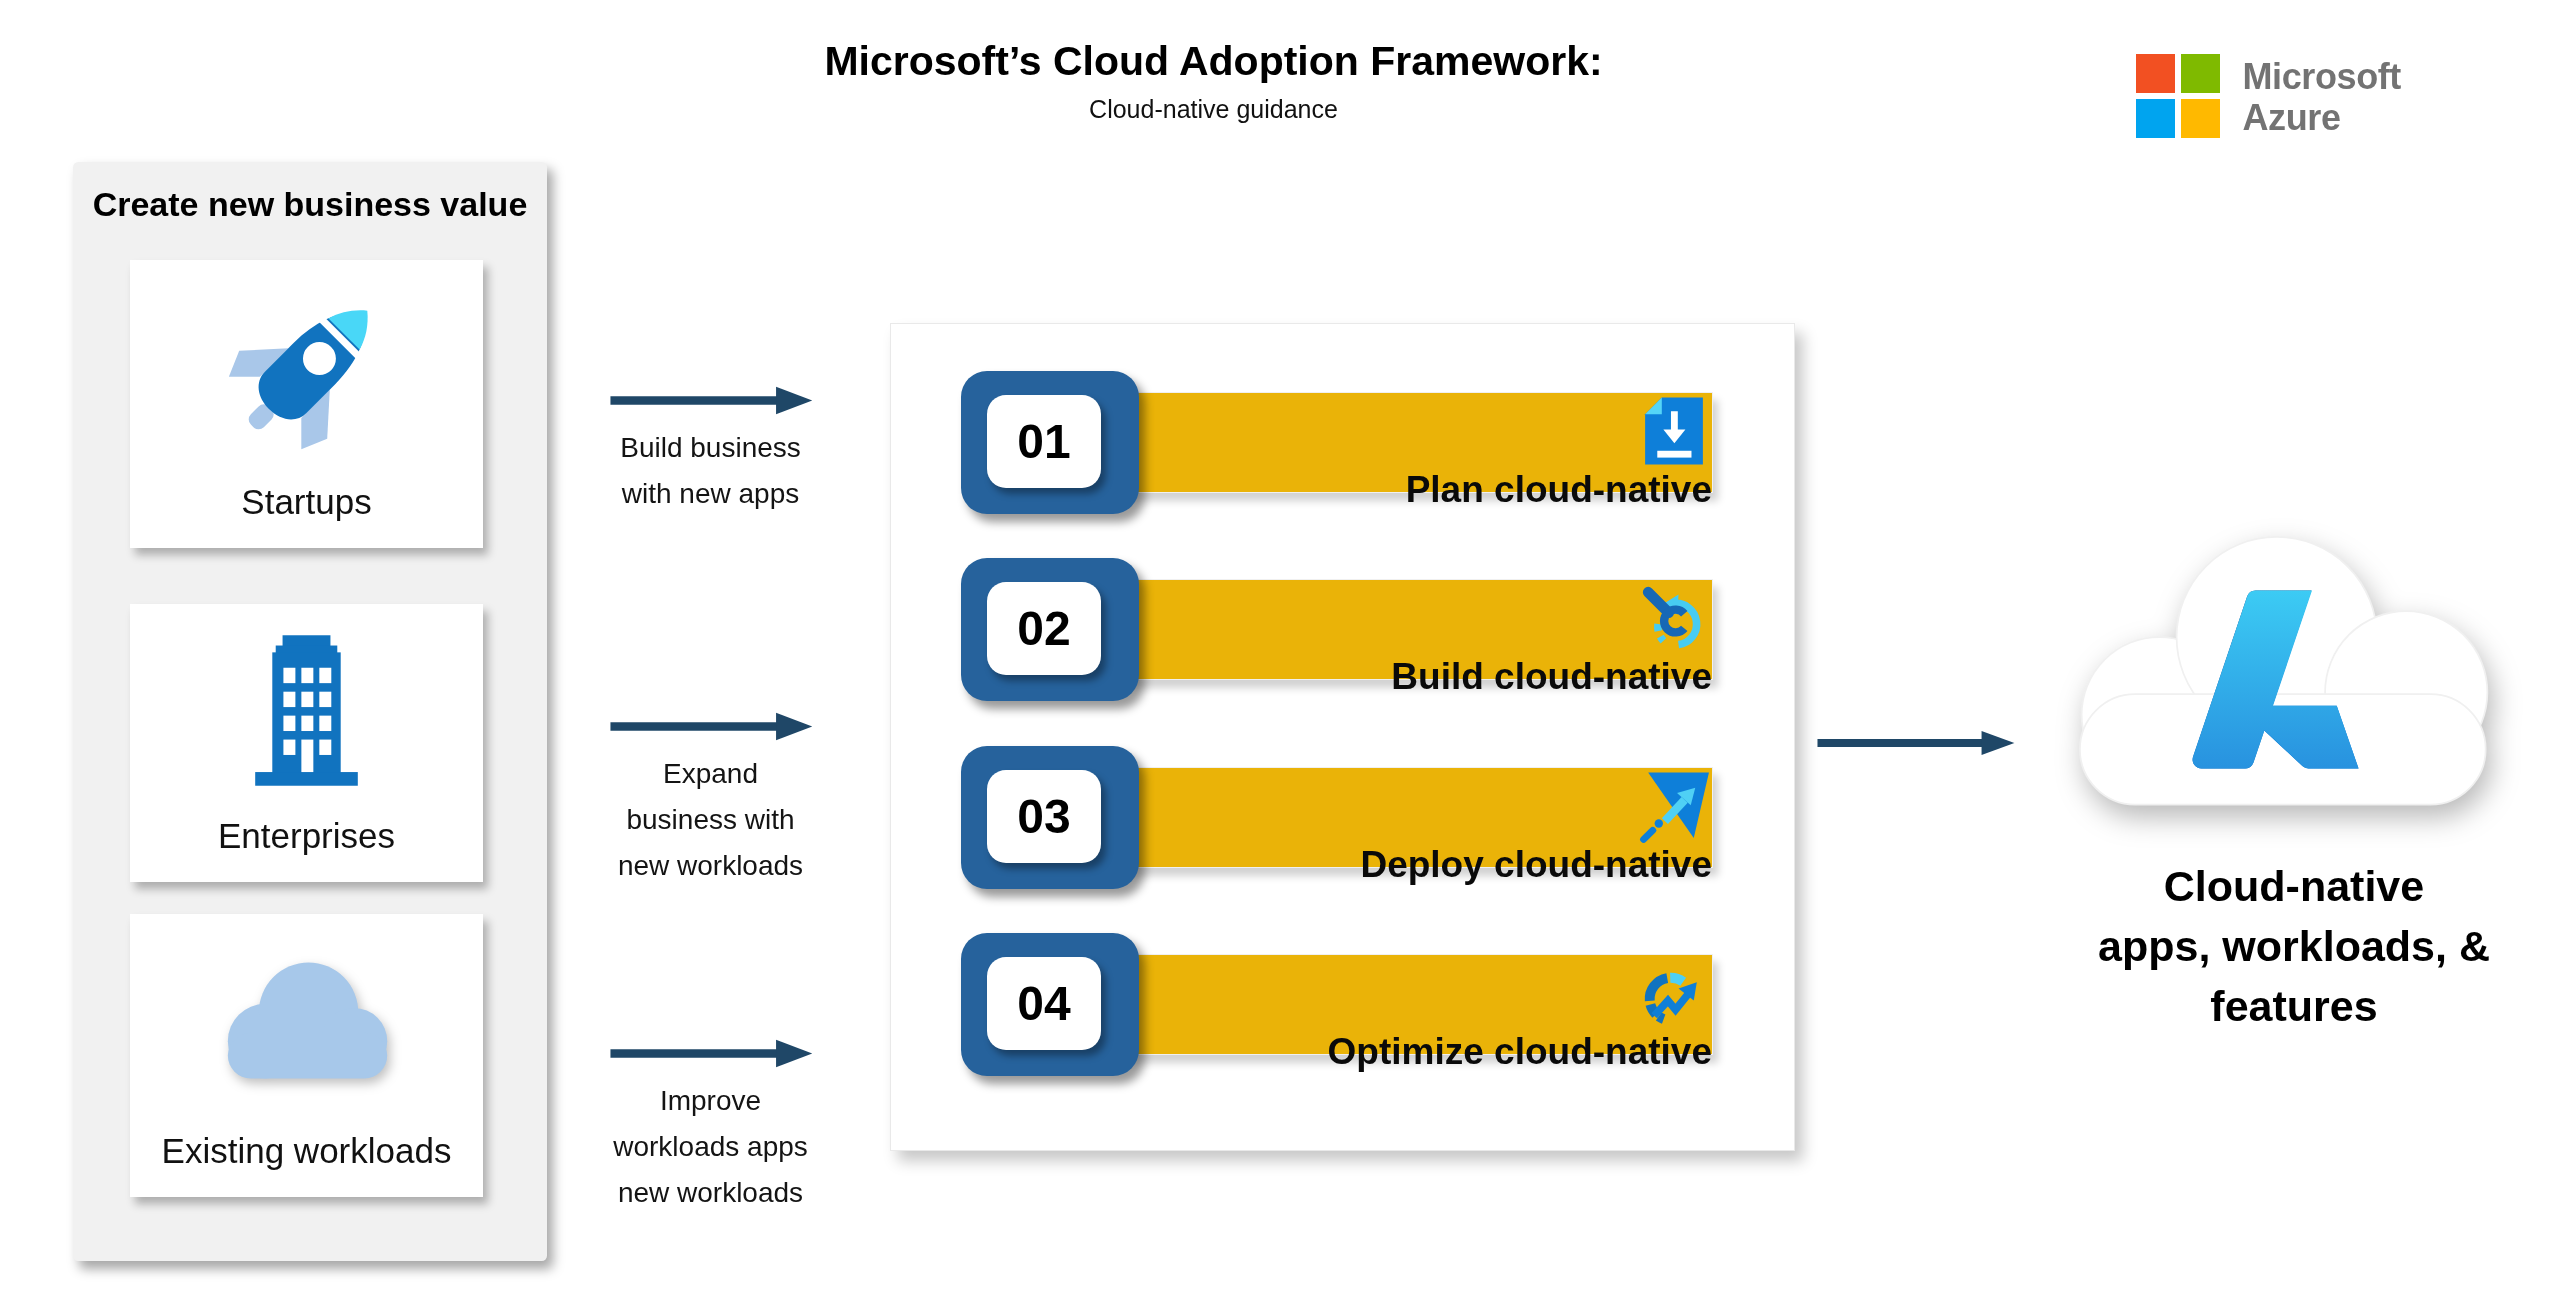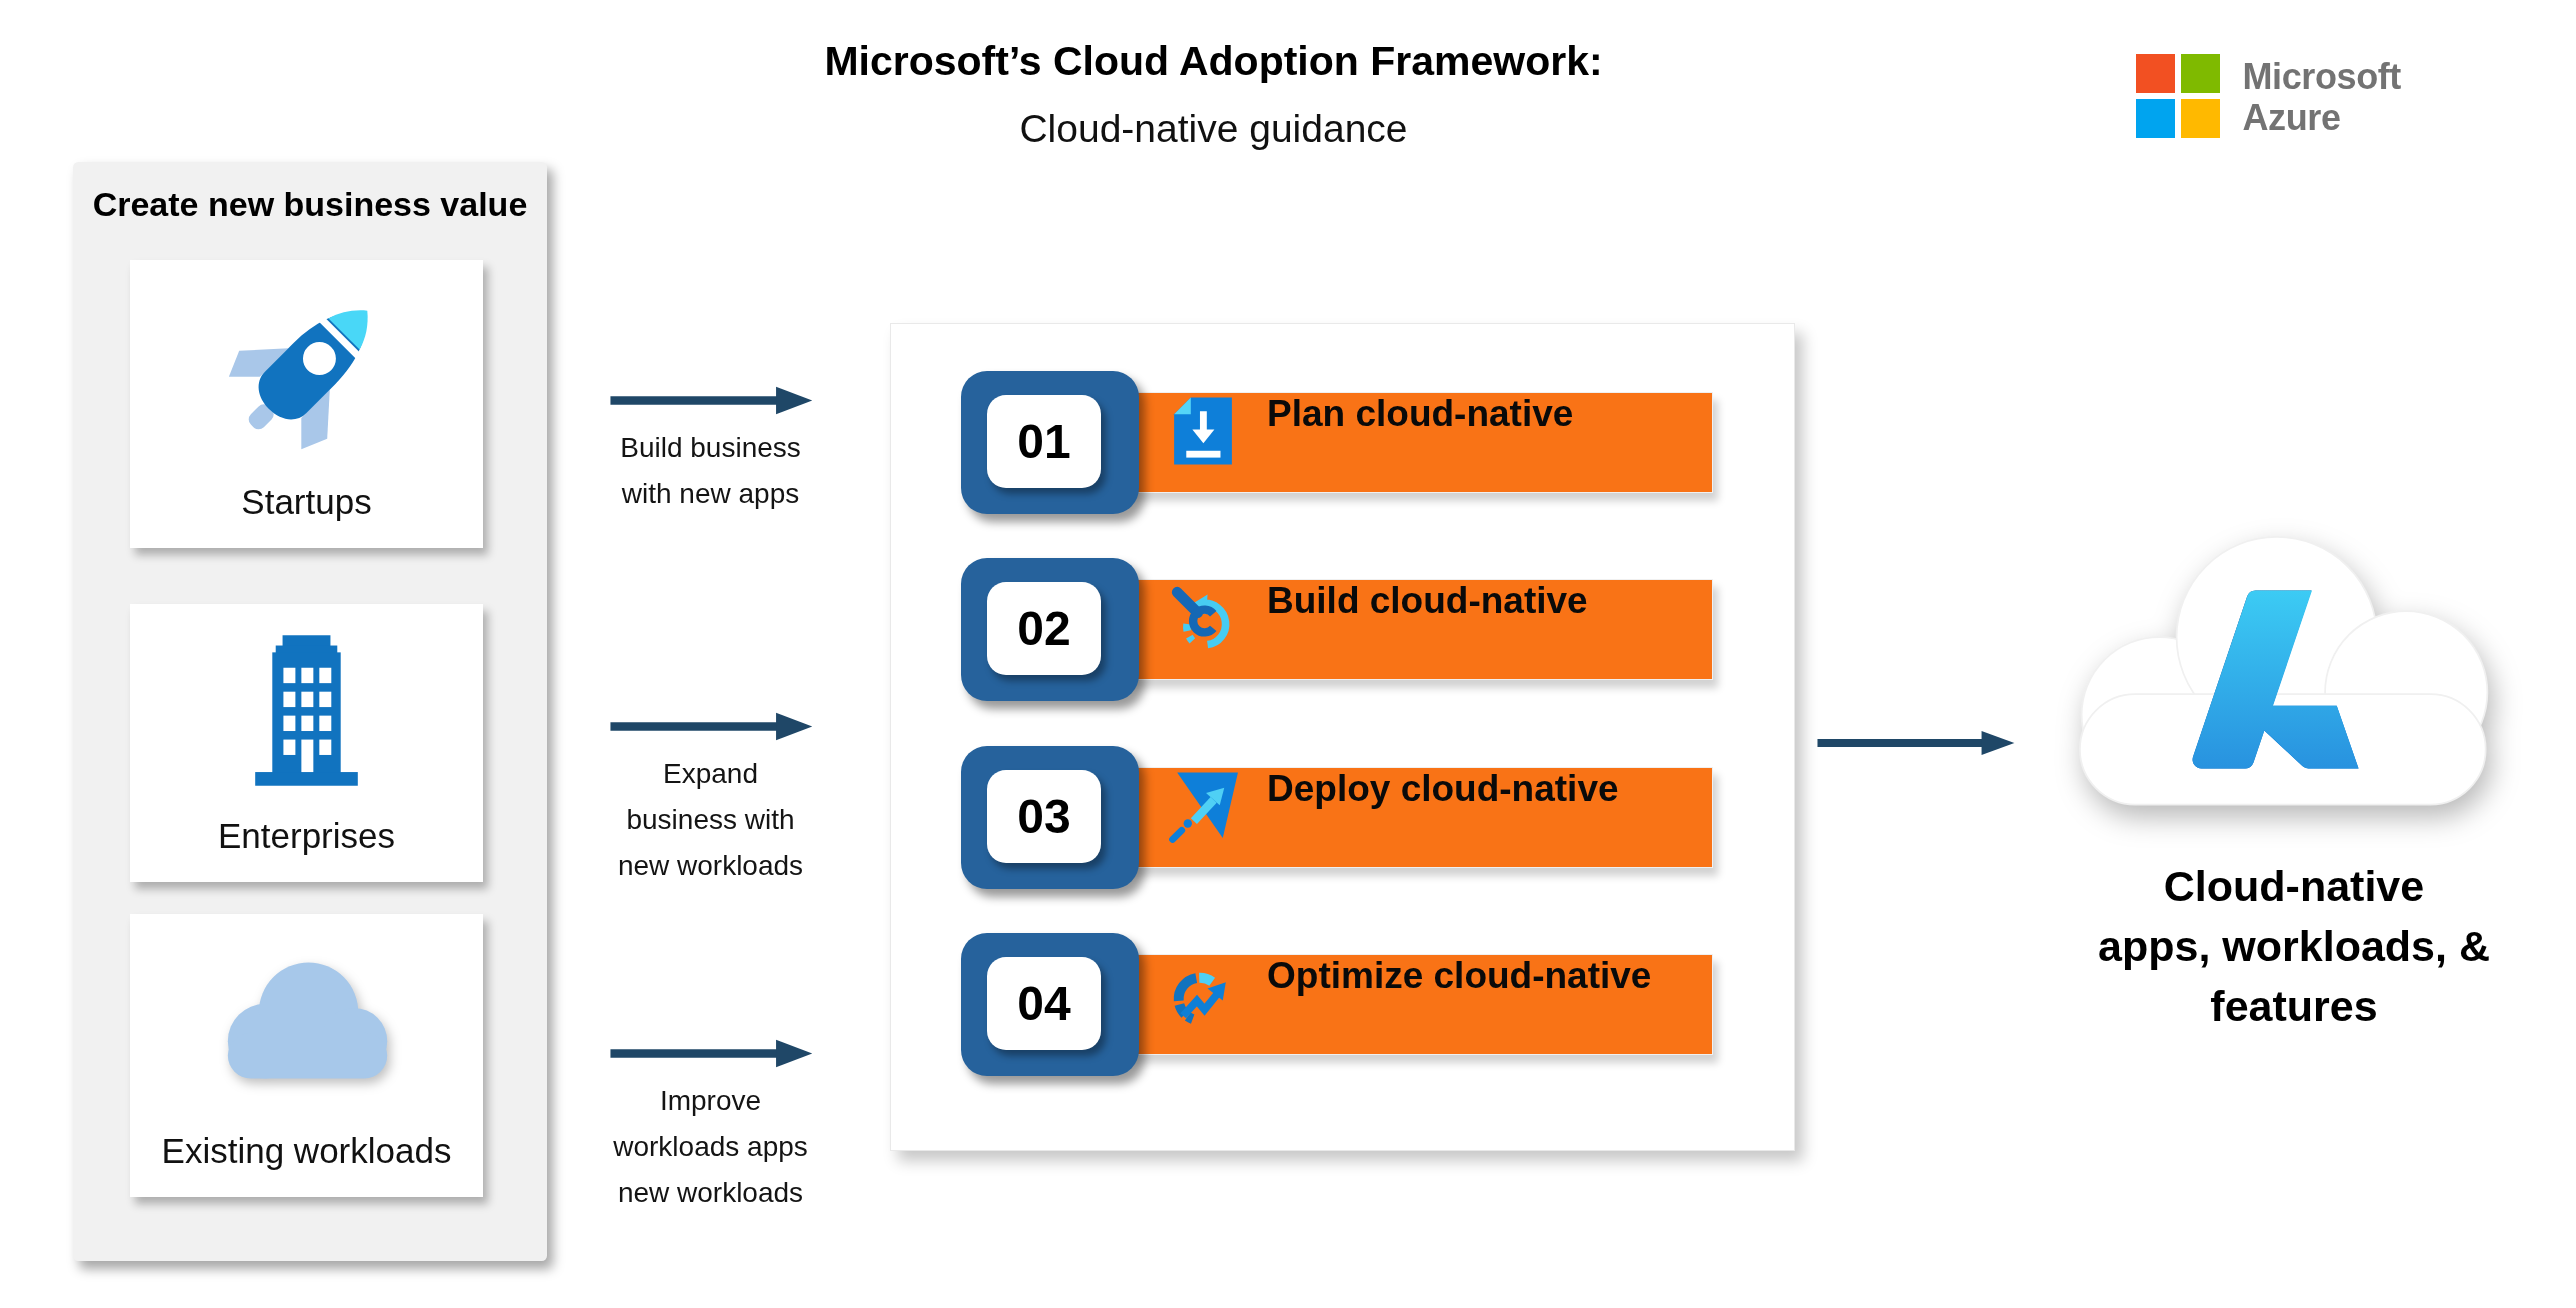--- a/index.html
+++ b/index.html
@@ -3,21 +3,21 @@
 <meta charset="utf-8">
 <style>
   html,body{margin:0;padding:0;background:#fff;}
   .stage{
     position:relative;width:2576px;height:1309px;background:#ffffff;overflow:hidden;
     font-family:"Liberation Sans",sans-serif;color:#000;
   }
   
   .title-block{position:absolute;left:734px;top:36px;width:959px;text-align:center;}
   .title-line1{font-size:41px;font-weight:bold;line-height:50px;color:#000;}
-  .title-line2{font-size:39px;font-weight:400;line-height:47px;margin-top:19px;color:#111;}
+  .title-line2{font-size:25px;font-weight:400;line-height:47px;color:#111;}
   
   .brand{position:absolute;left:2136px;top:54px;display:flex;align-items:flex-end;}
   .brand-squares{display:grid;grid-template-columns:39px 39px;grid-template-rows:39px 39px;gap:6px;}
   .brand-squares div{width:39px;height:39px;}
   .brand-text{margin-left:22.5px;font-size:36px;line-height:41px;font-weight:600;color:#737373;letter-spacing:-0.4px;}
   
   .left-panel{position:absolute;left:73px;top:162px;width:474px;height:1099px;background:#F1F1F1;
     border-radius:5.2px;box-shadow:6px 7.8px 12px rgba(0,0,0,0.35);}
   .left-header{position:absolute;left:0;top:22.5px;width:100%;text-align:center;font-size:34px;font-weight:bold;color:#000;}
   .value-card{position:absolute;left:57px;width:353px;background:#fff;box-shadow:5.2px 7px 8.6px rgba(0,0,0,0.28);
@@ -32,23 +32,23 @@
   .flow svg{display:block;margin:0 auto;}
   .flow-1{top:383px;}
   .flow-2{top:709px;}
   .flow-3{top:1036px;}
   .flow-label{font-size:28px;line-height:46px;color:#141414;margin-top:7px;}
   
   .process-panel{position:absolute;left:890px;top:323px;width:903px;height:826px;background:#fff;
     border:1.7px solid #E9E9E9;box-shadow:7.8px 9.5px 14px rgba(0,0,0,0.22);}
   .step-row{position:absolute;left:961px;width:752px;height:143px;}
   .row-1{top:371px;}.row-2{top:558px;}.row-3{top:746px;}.row-4{top:933px;}
-  .step-bar{position:absolute;left:106px;top:21px;width:646px;height:101px;background:#f97316;
+  .step-bar{position:absolute;left:106px;top:21px;width:646px;height:101px;background:#eab308;
     border:1.7px solid #F0F0F0;box-shadow:5.2px 7.8px 7.8px rgba(0,0,0,0.18);
-    display:flex;align-items:flex-start;padding-left:97px;box-sizing:border-box;}
+    display:flex;align-items:flex-end;padding-left:97px;box-sizing:border-box;flex-direction:column;}
   .step-icon{width:76px;height:76px;flex:0 0 76px;}
   .step-label{font-size:37px;font-weight:bold;color:#0a0a0a;margin-left:26px;white-space:nowrap;}
   .step-badge{position:absolute;left:0;top:0;width:178px;height:143px;background:#26629C;border-radius:26px;
     box-shadow:6px 7.8px 9.5px rgba(0,0,0,0.40);}
   .badge-inner{position:absolute;left:26px;top:24px;width:114px;height:93px;background:#fff;border-radius:19px;
     box-shadow:4.3px 6px 7.8px rgba(0,0,0,0.35);display:flex;align-items:center;justify-content:center;}
   .badge-number{font-size:48px;font-weight:bold;color:#000;}
   
   .result-arrow{position:absolute;left:1814px;top:724px;}
   .azure-cloud{position:absolute;left:2054px;top:523px;}

